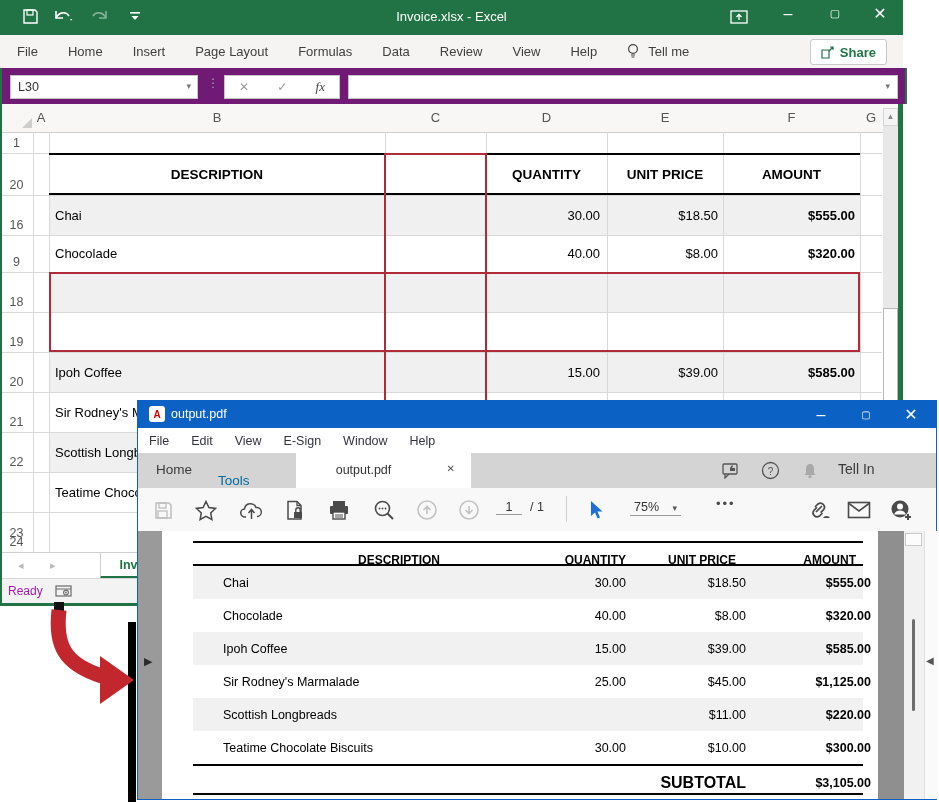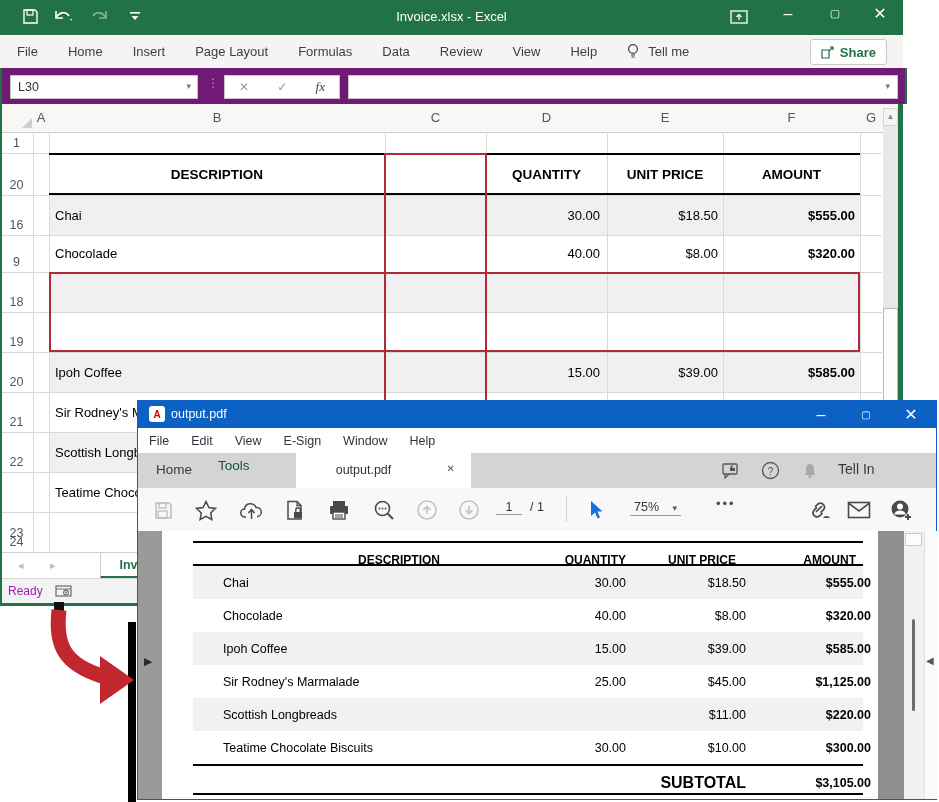--- a/index.html
+++ b/index.html
@@ -258,21 +258,21 @@
       <span class="mi">File</span>
       <span class="mi">Edit</span>
       <span class="mi">View</span>
       <span class="mi">E-Sign</span>
       <span class="mi">Window</span>
       <span class="mi">Help</span>
     </div>
 
     <div class="abs pdf-tabs">
       <span style="position:absolute;left:18px;top:9px;font-size:13.5px;color:#3a3a3a;">Home</span>
-      <span style="position:absolute;left:80px;top:5px;font-size:13.5px;color:#14532d;">Tools</span>
+      <span style="position:absolute;left:80px;top:20px;font-size:13.5px;color:#0369a1;">Tools</span>
       <div class="abs" style="left:158px;top:0;width:175px;height:35px;background:#fff;">
         <span style="position:absolute;left:0;right:40px;top:10px;text-align:center;font-size:12.5px;color:#333;">output.pdf</span>
         <span style="position:absolute;right:16px;top:10px;font-size:10px;color:#555;">✕</span>
       </div>
       <span class="abs ico" style="left:583px;top:9px;">
         <svg width="20" height="17" viewBox="0 0 20 17">
             <rect x="2" y="2" width="14" height="10" rx="1" fill="none" stroke="#555" stroke-width="1.3"></rect>
             <path d="M4 12 l0 4 4-4" fill="none" stroke="#555" stroke-width="1.3"></path>
             <path d="M9 9 v-3 l2-3 1 1 -1 2 h3 v3 z" fill="#555"></path>
           </svg>

